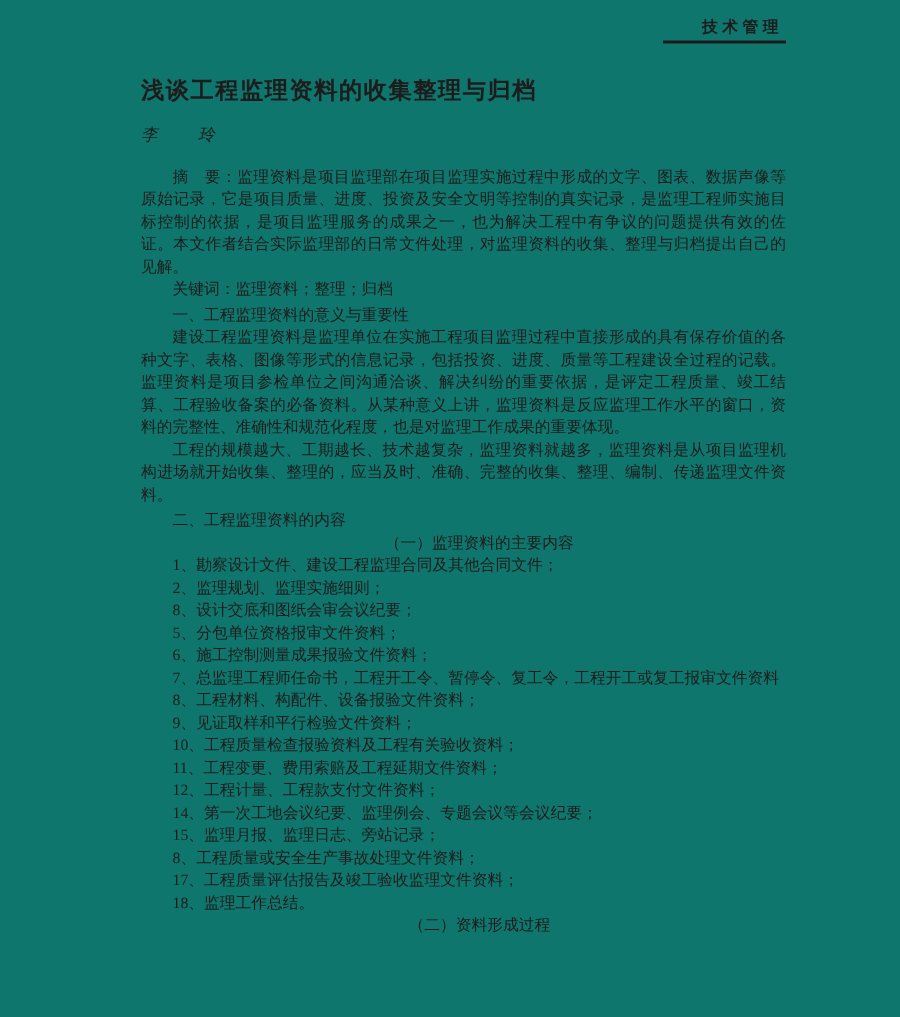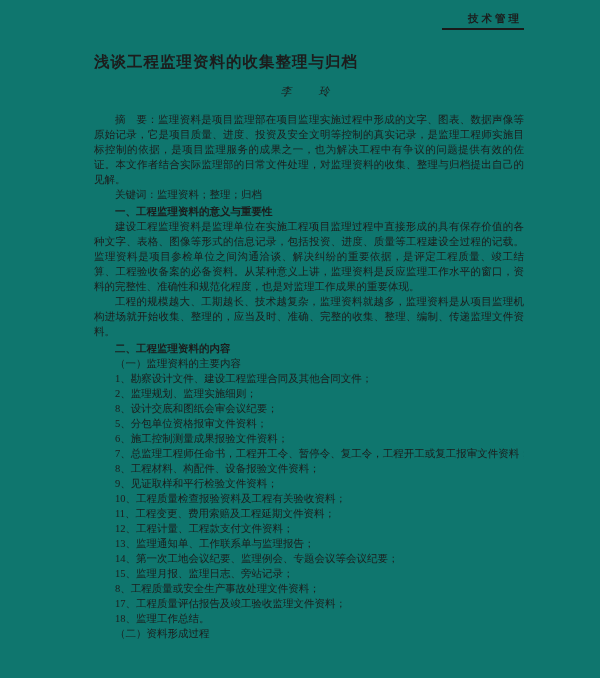--- a/index.html
+++ b/index.html
@@ -25,49 +25,49 @@
   }
   .title{
     text-align:left;
     font-size:15.5px;
     font-weight:bold;
     letter-spacing:1px;
     margin:22px 0 0 0;
     line-height:20px;
   }
   .author{
-    text-align:center;
     font-size:11px;
     font-style:italic;
     letter-spacing:8px;
     margin-top:12px;
     line-height:14px;
   }
   .para{
     font-size:10.5px;
     line-height:15px;
     text-align:justify;
     text-indent:2em;
     margin:0;
   }
   .abstract{margin-top:14px;}
   .bold{font-weight:normal;}
   .sec-heading{
     font-size:10.5px;
     line-height:15px;
-    font-weight:bold;
+    font-weight:normal;
     text-indent:2em;
     margin:0;
     margin-top:2px;
   }
   .sub-heading{
     font-size:10.5px;
     line-height:15px;
     text-indent:2em;
     margin:0;
+    text-align:center;
   }
   .list-item{
     font-size:10.5px;
     line-height:15px;
     text-indent:2em;
     margin:0;
     white-space:nowrap;
     overflow:hidden;
   }
 </style>
@@ -103,21 +103,20 @@
   <div class="list-item">2、监理规划、监理实施细则；</div>
   <div class="list-item">8、设计交底和图纸会审会议纪要；</div>
   <div class="list-item">5、分包单位资格报审文件资料；</div>
   <div class="list-item">6、施工控制测量成果报验文件资料；</div>
   <div class="list-item">7、总监理工程师任命书，工程开工令、暂停令、复工令，工程开工或复工报审文件资料；</div>
   <div class="list-item">8、工程材料、构配件、设备报验文件资料；</div>
   <div class="list-item">9、见证取样和平行检验文件资料；</div>
   <div class="list-item">10、工程质量检查报验资料及工程有关验收资料；</div>
   <div class="list-item">11、工程变更、费用索赔及工程延期文件资料；</div>
   <div class="list-item">12、工程计量、工程款支付文件资料；</div>
-  <div class="list-item">13、监理通知单、工作联系单与监理报告；</div>
   <div class="list-item">14、第一次工地会议纪要、监理例会、专题会议等会议纪要；</div>
   <div class="list-item">15、监理月报、监理日志、旁站记录；</div>
   <div class="list-item">8、工程质量或安全生产事故处理文件资料；</div>
   <div class="list-item">17、工程质量评估报告及竣工验收监理文件资料；</div>
   <div class="list-item">18、监理工作总结。</div>
 
   <p class="sub-heading">（二）资料形成过程</p>
 
 </div>
 

